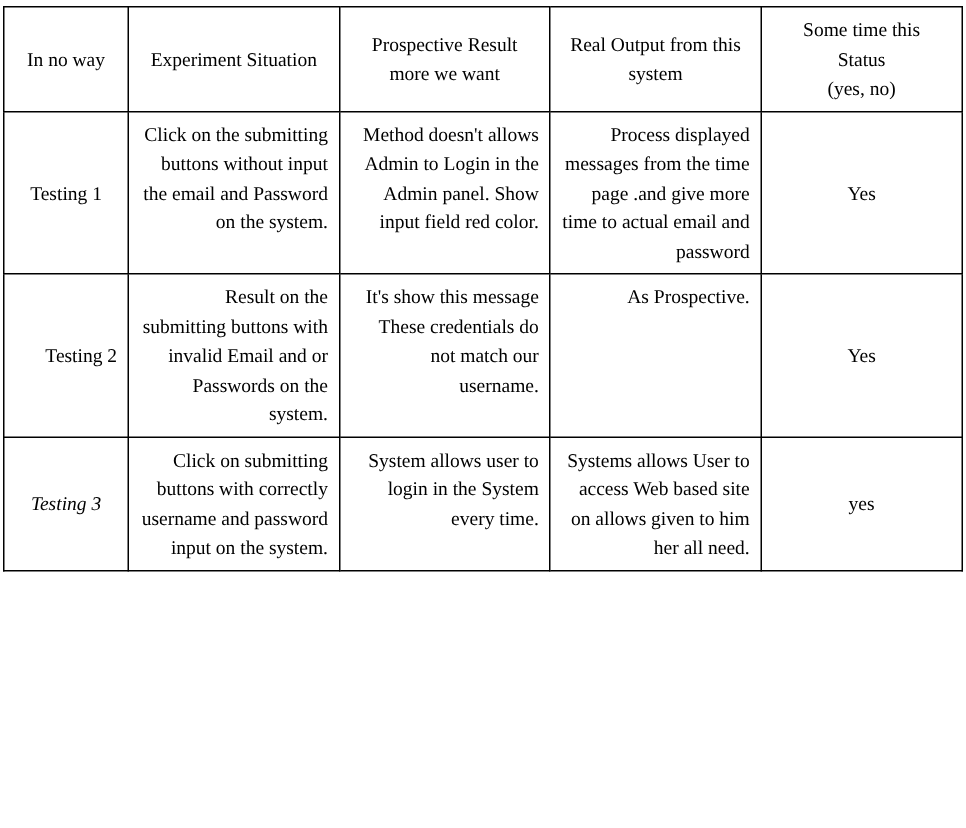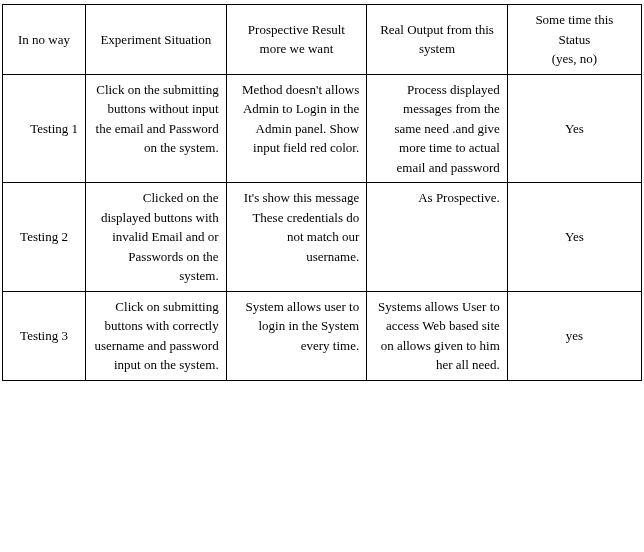--- a/index.html
+++ b/index.html
@@ -51,35 +51,35 @@
       <tr>
         <th class="col-1">In no way</th>
         <th class="col-2">Experiment Situation</th>
         <th class="col-3">Prospective Result more we want</th>
         <th class="col-4">Real Output from this system</th>
         <th class="col-5">Some time this<br>Status<br>(yes, no)</th>
       </tr>
     </thead>
     <tbody id="table-body">
     <tr>
-          <td style="text-align: right; vertical-align: middle;">Testing 1</td>
+          <td style="text-align: center; vertical-align: middle;">Testing 1</td>
           <td>Click on the submitting buttons without input the email and Password on the system.</td>
           <td>Method doesn't allows Admin to Login in the Admin panel. Show input field red color.</td>
-          <td>Process displayed messages from the same need .and give more time to actual email and password</td>
+          <td>Process displayed messages from the time page .and give more time to actual email and password</td>
           <td style="text-align: center; vertical-align: middle;">Yes</td>
         </tr>
         <tr>
-          <td style="text-align: center; vertical-align: middle;">Testing 2</td>
-          <td>Clicked on the displayed buttons with invalid Email  and or Passwords on the system.</td>
+          <td style="text-align: right; vertical-align: middle;">Testing 2</td>
+          <td>Result on the submitting buttons with invalid Email  and or Passwords on the system.</td>
           <td>It's show this message These credentials do not match our username.</td>
           <td>As Prospective.</td>
           <td style="text-align: center; vertical-align: middle;">Yes</td>
         </tr>
         <tr>
-          <td style="text-align: center; vertical-align: middle;">Testing 3</td>
+          <td style="text-align: center; vertical-align: middle; font-style: italic;">Testing 3</td>
           <td>Click on submitting buttons with correctly username and password input on the system.</td>
           <td>System allows user to login in the System every time.</td>
           <td>Systems allows User to access Web based site on allows given to him her all need.</td>
           <td style="text-align: center; vertical-align: middle;">yes</td>
         </tr>
       </tbody>
   </table>
 </div>
 
 </body></html>

